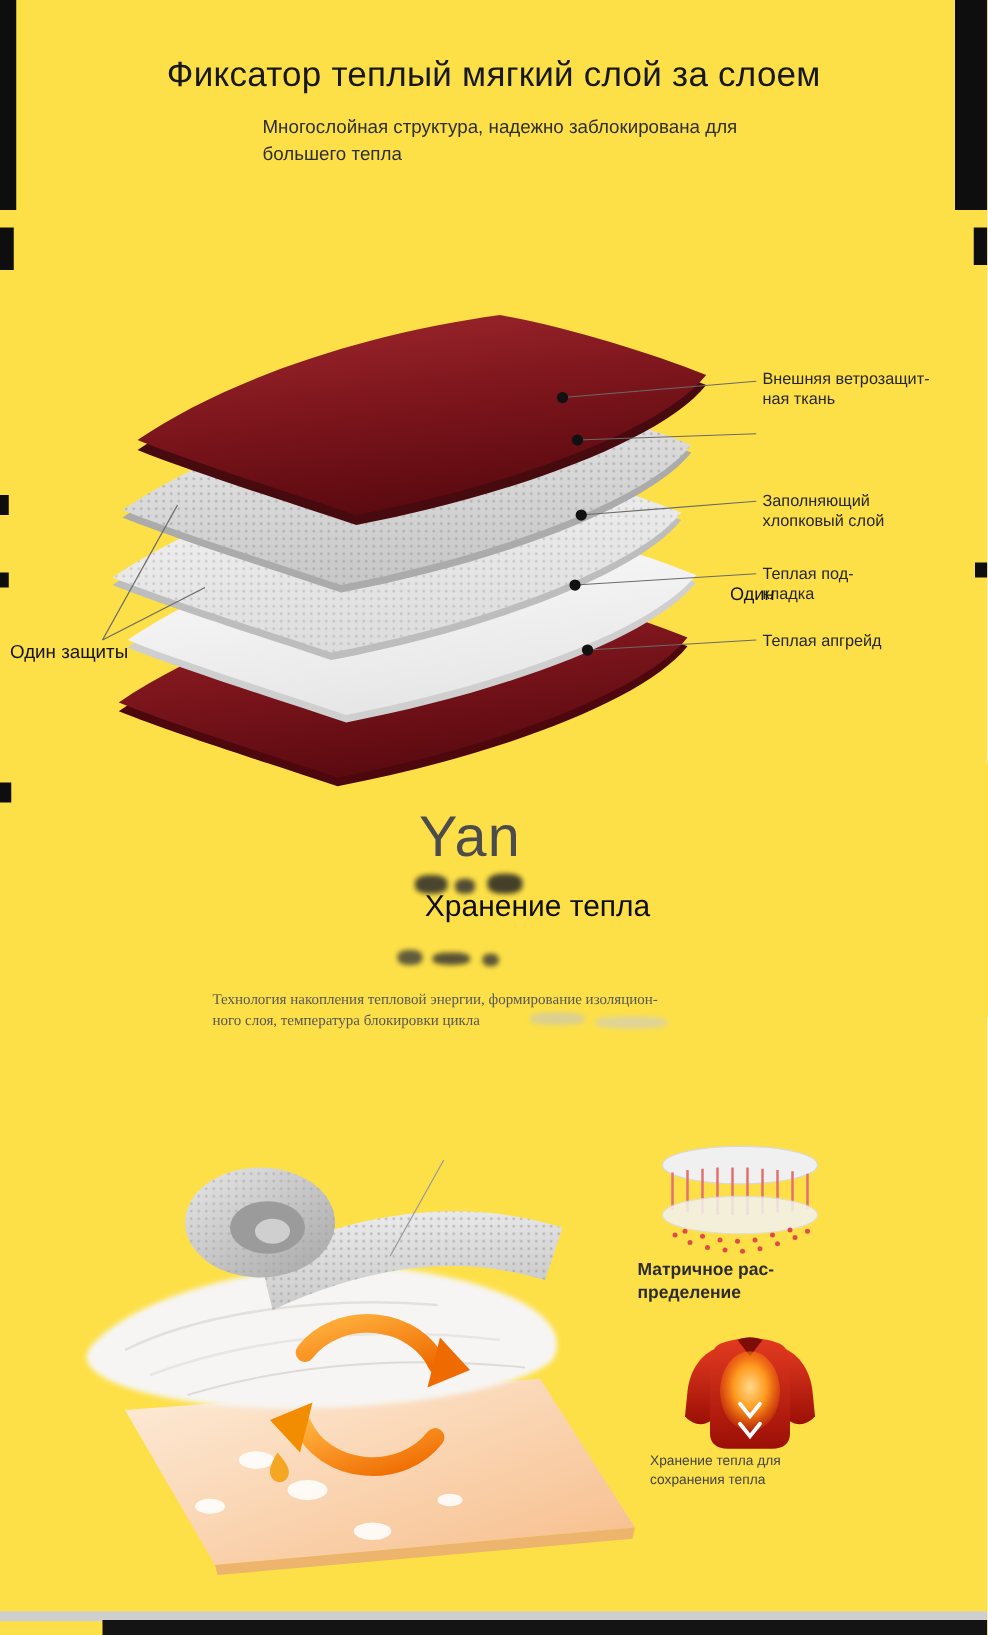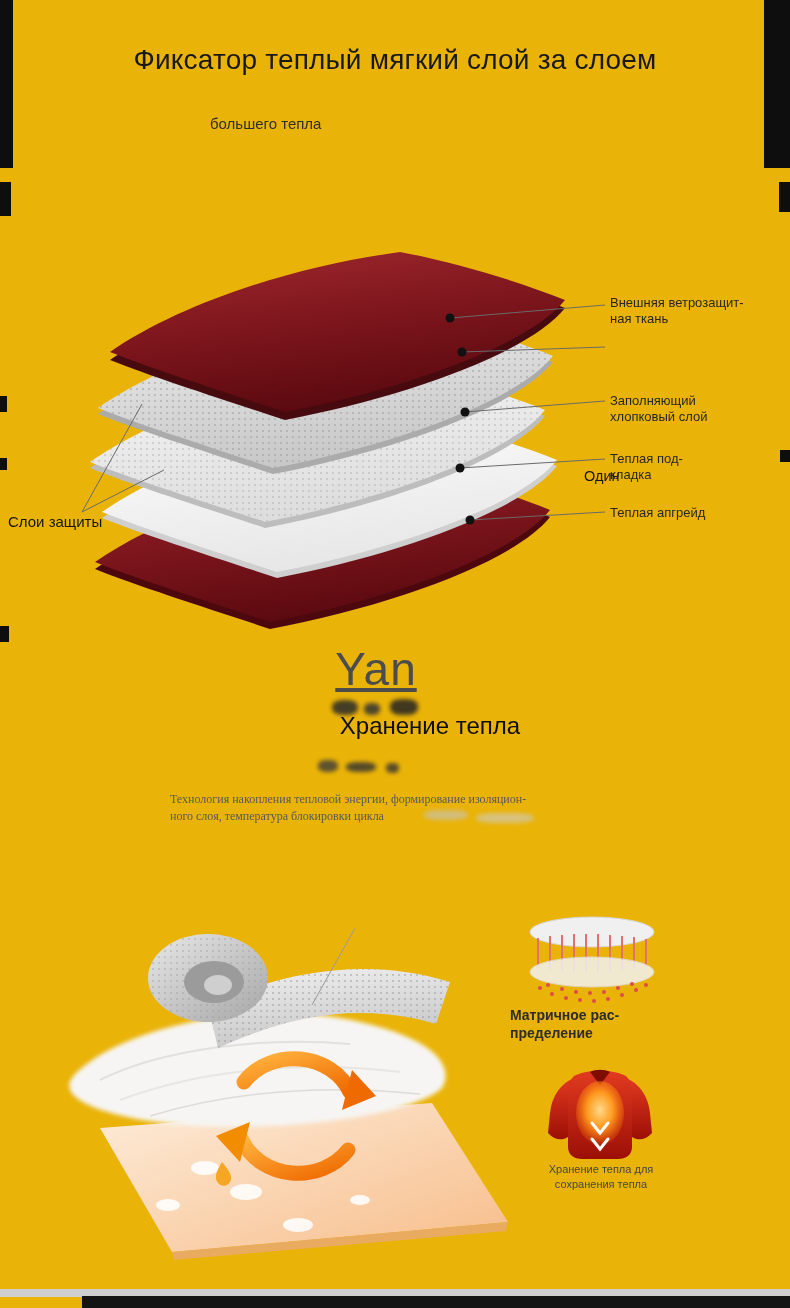--- a/index.html
+++ b/index.html
@@ -1,29 +1,29 @@
 <!DOCTYPE html>
 <html><head>
 <meta charset="utf-8">
 <style>
   html,body{margin:0;padding:0;background:#fff;}
-  #page{position:relative;width:790px;height:1308px;background:#eab308;overflow:hidden;
+  #page{position:relative;width:790px;height:1308px;background:#fde047;overflow:hidden;
         font-family:"Liberation Sans","DejaVu Sans",sans-serif;color:#1c1c1c;}
   .abs{position:absolute;}
   .title{left:0;right:0;top:44px;text-align:center;font-size:28px;font-weight:400;color:#181818;letter-spacing:.2px;}
   .subline{left:210px;font-size:15px;color:#2e2e2e;white-space:nowrap;}
   .callout{left:610px;font-size:13px;line-height:16px;color:#262626;}
   .callout div{white-space:nowrap;}
   .left-label{left:8px;top:513px;font-size:15px;color:#141414;white-space:nowrap;}
   .odin{left:584px;top:468px;font-size:14.5px;color:#151515;white-space:nowrap;}
-  .watermark{left:0;right:38px;top:642px;text-align:center;font-size:46px;color:#4c4c4c;letter-spacing:1px;text-decoration:underline;}
+  .watermark{left:0;right:38px;top:642px;text-align:center;font-size:46px;color:#4c4c4c;letter-spacing:1px;}
   .heading{left:70px;right:0;top:712px;text-align:center;font-size:24px;color:#0e0e0e;}
   .body-text{left:170px;font-size:12px;color:#585858;white-space:nowrap;font-family:Liberation Serif, serif;}
   .feat1{left:510px;top:1006px;font-size:14px;font-weight:700;color:#2c2c2c;line-height:18px;}
-  .feat2{left:520px;top:1162px;width:162px;text-align:center;font-size:11px;color:#454545;line-height:15px;}
+  .feat2{left:520px;top:1162px;width:162px;font-size:11px;color:#454545;line-height:15px;}
   .bar{position:absolute;background:#0e0e0e;}
   .smudge{position:absolute;border-radius:40%;filter:blur(2px);}
   svg{display:block;}
 </style>
 </head>
 <body>
 
 <div id="page">
 
   <svg class="abs" style="left:0;top:0" width="790" height="1308" viewBox="0 0 790 1308">
@@ -218,41 +218,42 @@
   <div class="smudge" style="left:332px;top:700px;width:26px;height:15px;background:#2a2a2a;opacity:.85"></div>
   <div class="smudge" style="left:364px;top:703px;width:16px;height:12px;background:#333;opacity:.85"></div>
   <div class="smudge" style="left:390px;top:699px;width:28px;height:16px;background:#242424;opacity:.85"></div>
   <div class="smudge" style="left:318px;top:760px;width:20px;height:12px;background:#3a3a3a;opacity:.8"></div>
   <div class="smudge" style="left:346px;top:762px;width:30px;height:10px;background:#303030;opacity:.8"></div>
   <div class="smudge" style="left:386px;top:763px;width:13px;height:10px;background:#333;opacity:.8"></div>
   <div class="smudge" style="left:424px;top:810px;width:44px;height:10px;background:#c4c4c4;opacity:.6"></div>
   <div class="smudge" style="left:476px;top:813px;width:58px;height:10px;background:#ccc;opacity:.6"></div>
 
   <div class="abs title">Фиксатор теплый мягкий слой за слоем</div>
+  <div class="abs subline" style="top:93px">Многослойная структура, надежно заблокирована для</div>
   <div class="abs subline" style="top:115px">большего тепла</div>
 
   <div class="abs callout" style="top:295px">
     <div>Внешняя ветрозащит-</div>
     <div>ная ткань</div>
   </div>
   <div class="abs callout" style="top:393px">
     <div>Заполняющий</div>
     <div>хлопковый слой</div>
   </div>
   <div class="abs callout" style="top:451px">
     <div>Теплая под-</div>
     <div>кладка</div>
   </div>
   <div class="abs callout" style="top:505px">
     <div>Теплая апгрейд</div>
     <div></div>
   </div>
 
   <div class="abs odin">Один</div>
-  <div class="abs left-label">Слои защиты</div>
+  <div class="abs left-label">Один защиты</div>
 
   <div class="abs watermark">Yan</div>
   <div class="abs heading">Хранение тепла</div>
   <div class="abs body-text" style="top:792px">Технология накопления тепловой энергии, формирование изоляцион-</div>
   <div class="abs body-text" style="top:809px">ного слоя, температура блокировки цикла</div>
 
   <div class="abs feat1">
     <div>Матричное рас-</div>
     <div>пределение</div>
   </div>

